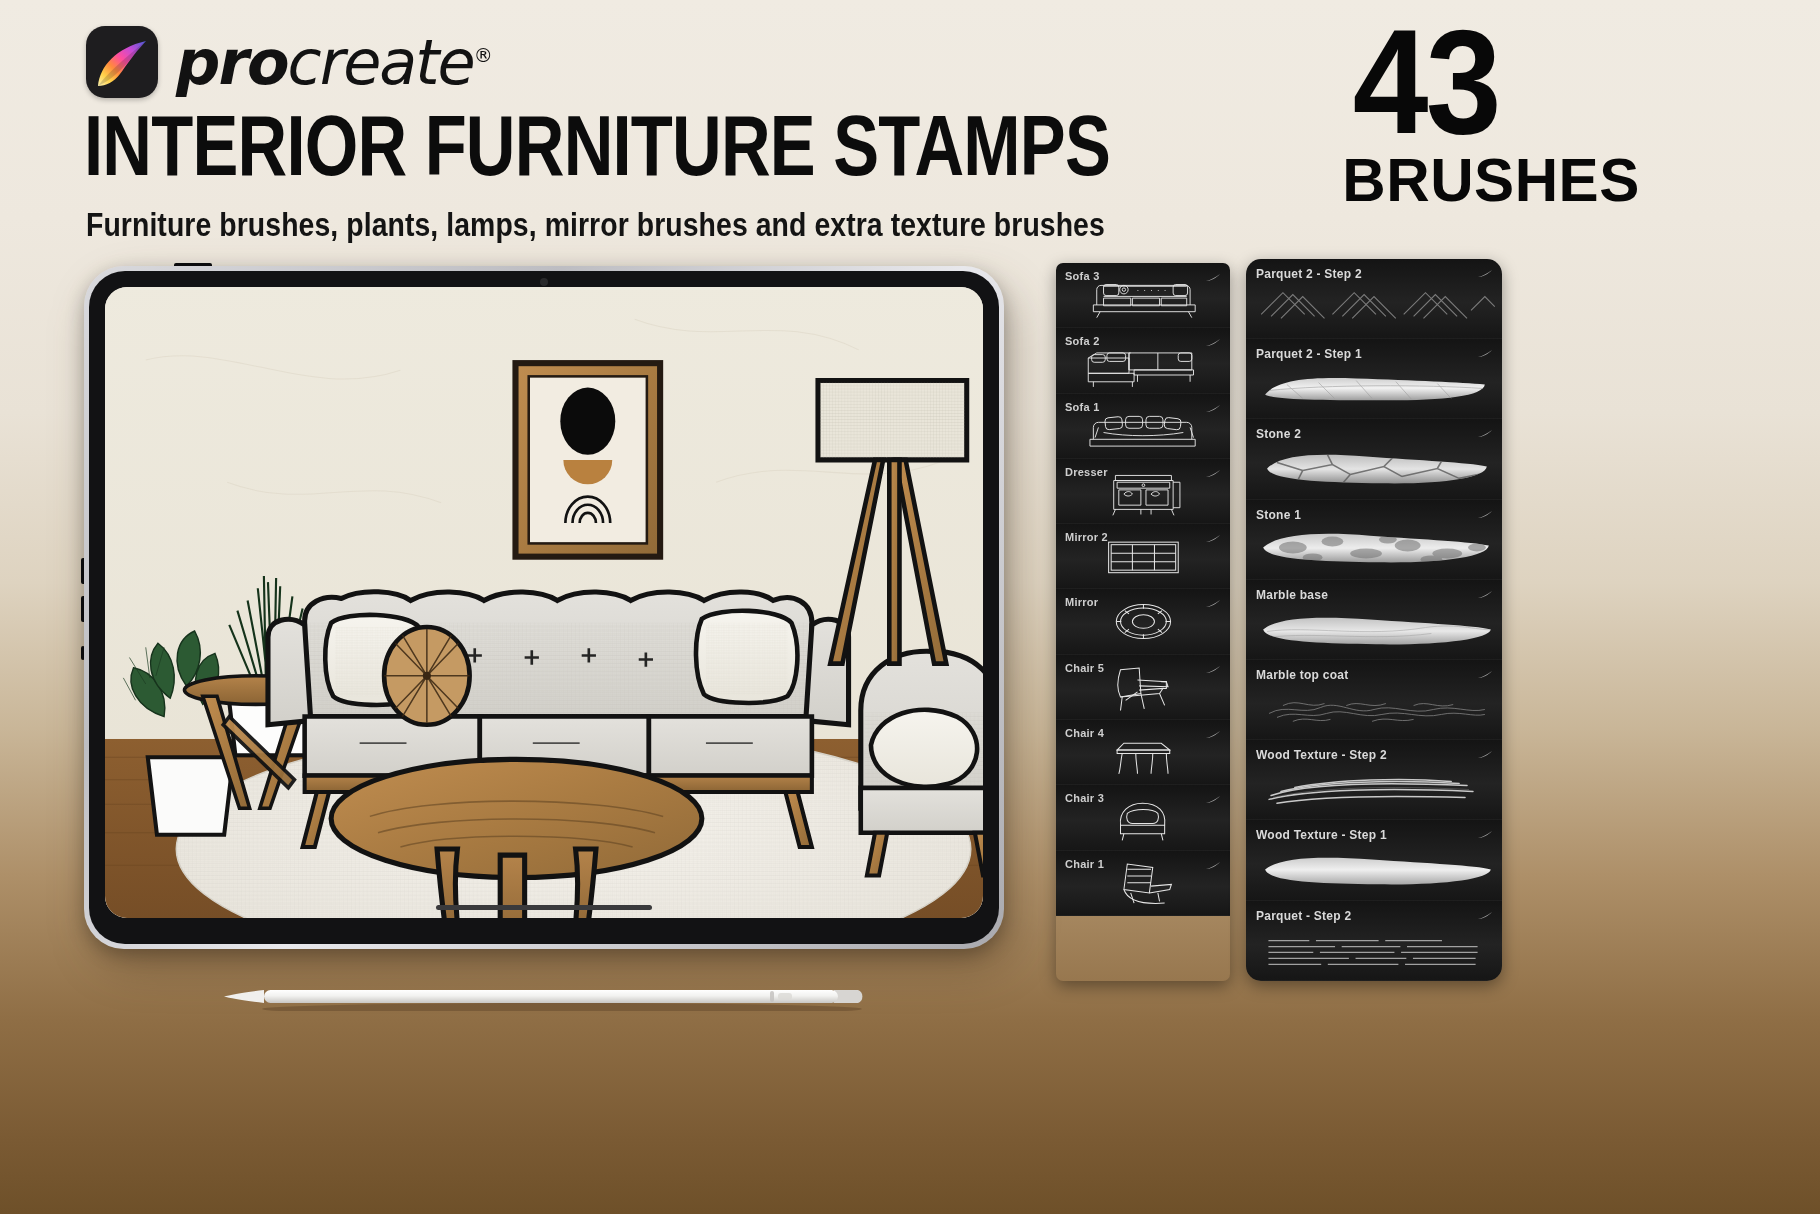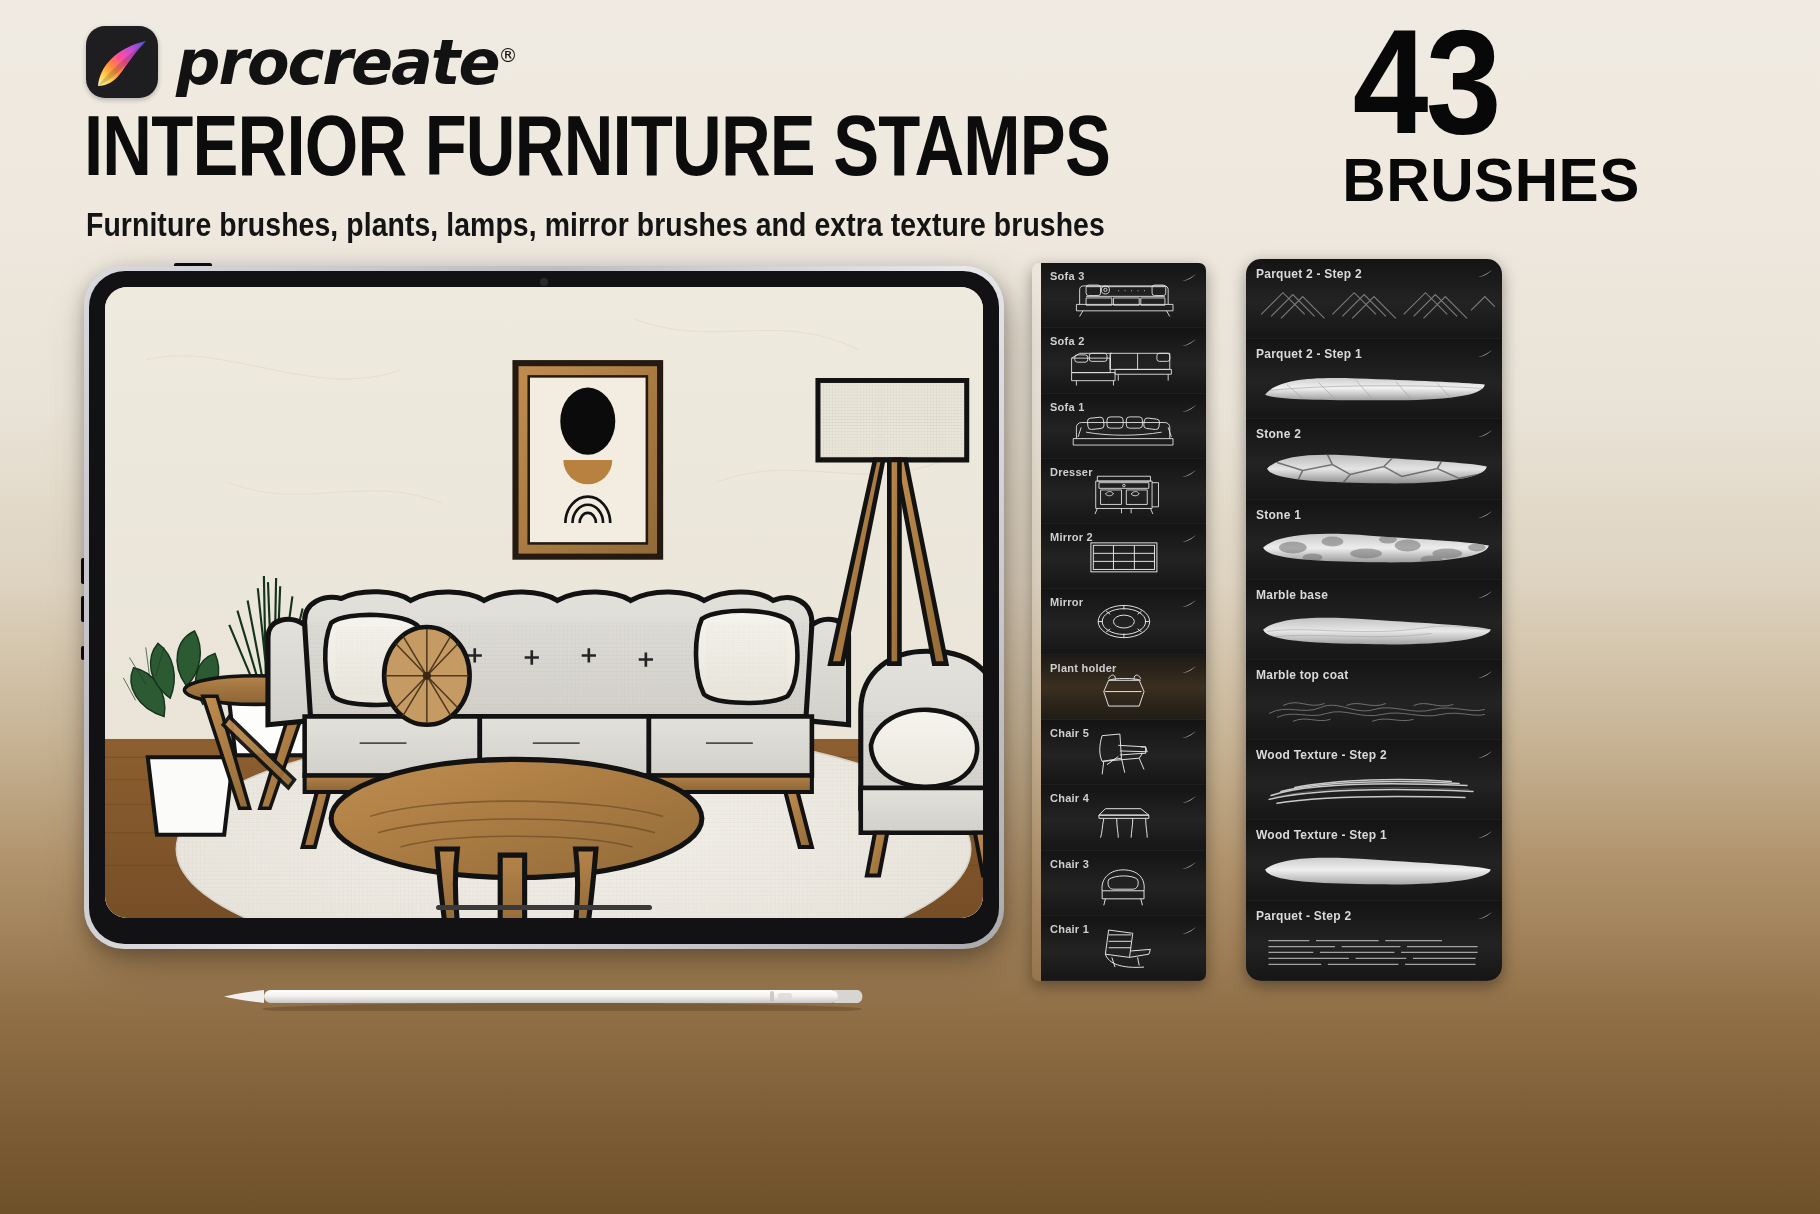--- a/index.html
+++ b/index.html
@@ -29,21 +29,21 @@
     position:relative; overflow:hidden; box-shadow:0 2px 5px rgba(0,0,0,.25);
   }
   #logoTile svg { position:absolute; left:0; top:0; }
   #brandWord {
     font-family:"DejaVu Sans", sans-serif;
     font-size:62px; letter-spacing:-2px; color:#121212;
     font-style:italic; line-height:1; white-space:nowrap;
     position:relative; top:1px;
   }
   #brandWord .bold { font-weight:700; font-style:italic;text-align:center; }
-  #brandWord .light { font-weight:700; font-style:italic; }
+  #brandWord .light { font-weight:400; font-style:italic; }
   #regMark { font-size:19px; vertical-align:super; font-style:normal; font-weight:400; }
 
   #mainTitle {
     position:absolute; left:84px; top:104px;
     font-family:"Liberation Sans", sans-serif;
     font-weight:700; font-size:86px; line-height:.96;
     letter-spacing:-1px; color:#0c0c0c;
     transform:scaleX(.80); transform-origin:left top;
     white-space:nowrap;
   }
@@ -96,21 +96,21 @@
     position:absolute; left:50%; transform:translateX(-50%); top:7px;
     width:8px; height:8px; border-radius:50%; background:#2a2a2c;
   }
 
   
   #pencil { position:absolute; left:222px; top:985px; width:660px; height:26px; }
 
   
   .panel { position:absolute; border-radius:7px; overflow:hidden;
            box-shadow:0 5px 16px rgba(0,0,0,.38); }
-  #panelLeft  { left:1032px; top:263px; width:174px; height:718px;padding-left:9px; }
+  #panelLeft  { left:1056px; top:263px; width:174px; height:718px; }
   #panelRight { left:1246px; top:259px; width:256px; height:722px;border-radius:15px; }
 
   .brushRow { position:relative; width:100%; border-bottom:1px solid rgba(255,255,255,.045);
               background:linear-gradient(180deg,#171717 0%,#2a2724 55%,#1a1917 100%); }
   #panelLeft  .brushRow { height:65.3px; }
   #panelRight .brushRow { height:80.2px; }
   .brushRow.warm { background:linear-gradient(180deg,#1d1a16 0%,#3a2f20 50%,#201c16 100%); }
   .brushRow.cool { background:linear-gradient(180deg,#141414 0%,#232323 55%,#161616 100%); }
 
   .brushLabel {
@@ -516,35 +516,20 @@
         <path d="M103 13 v5 M103 48 v5 M71 33 h6 M129 33 h6
                  M81 20 l5 4 M125 20 l-5 4 M81 46 l5 -4 M125 46 l-5 -4"></path>
       </g>
     </svg>
     <div class="brushLabel">Mirror</div>
     <svg class="cornerMark" viewBox="0 0 16 8">
       <path d="M1 7 C 6 6, 11 3, 15 0 C 11 4, 6 7, 1 7 Z" fill="#e8e8e8"></path>
     </svg>
   </div>
 
-  <div class="brushRow warm">
-    <svg class="brushThumb" viewBox="0 0 205 65">
-      <g fill="none" stroke="#e6e6e6" stroke-width="1.2">
-        <path d="M84 22 C 88 14, 94 18, 92 24"></path>
-        <path d="M124 22 C 120 14, 114 18, 116 24"></path>
-        <path d="M84 24 h38 l6 14 l-6 18 h-38 l-6 -18 Z"></path>
-        <path d="M79 38 h46"></path>
-        <path d="M84 24 C 90 21, 118 21, 124 24"></path>
-      </g>
-    </svg>
-    <div class="brushLabel">Plant holder</div>
-    <svg class="cornerMark" viewBox="0 0 16 8">
-      <path d="M1 7 C 6 6, 11 3, 15 0 C 11 4, 6 7, 1 7 Z" fill="#e8e8e8"></path>
-    </svg>
-  </div>
 
   <div class="brushRow cool">
     <svg class="brushThumb" viewBox="0 0 205 65">
       <g fill="none" stroke="#e6e6e6" stroke-width="1.2">
         <path d="M76 12 C 72 24, 72 36, 76 44 L 100 40 L 98 10 Z"></path>
         <path d="M76 44 L 122 40 L 126 34 L 98 36"></path>
         <path d="M96 24 L 130 26 L 132 32 L 98 31"></path>
         <path d="M124 26 l6 0 l0 8 l-6 0"></path>
         <path d="M78 44 l-2 16 M100 40 l4 18 M122 40 l6 14 M96 38 l-14 10"></path>
       </g>

